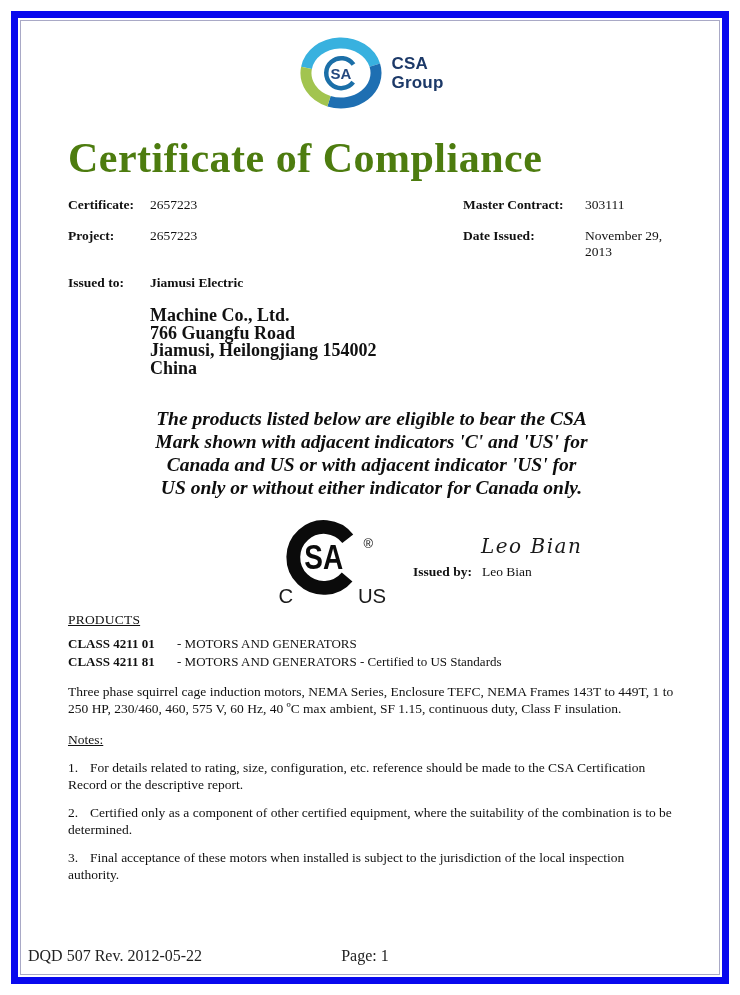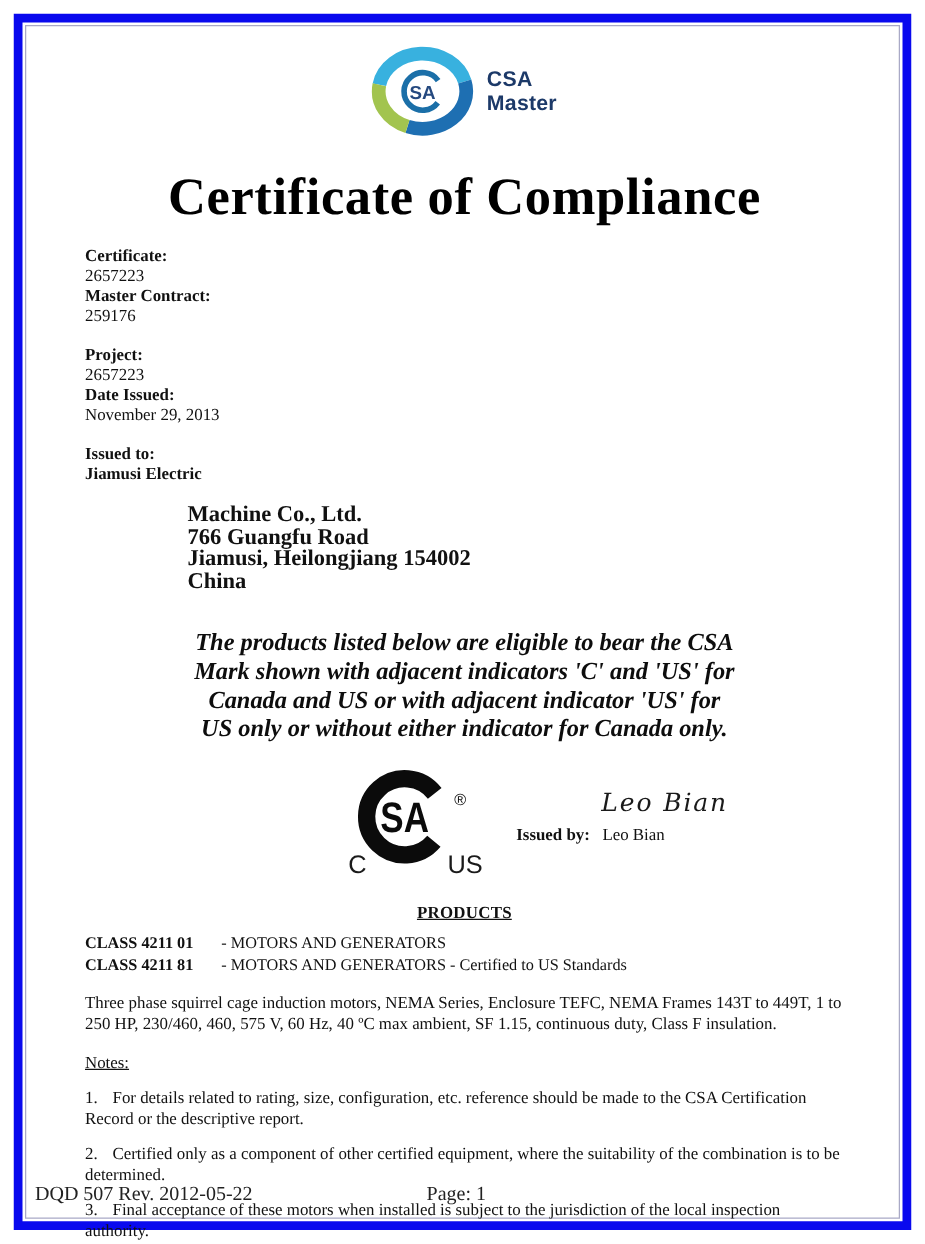--- a/index.html
+++ b/index.html
@@ -14,28 +14,28 @@
   .outer-border { position:absolute; inset:11px; border:7px solid #0909ee; pointer-events:none; }
   .inner-border { position:absolute; inset:20px; border:1px solid #a9a9c6; pointer-events:none; }
 
   .content { position:absolute; left:68px; right:65px; top:21px; }
 
   
   .brand-row { margin-top:16px; display:flex; justify-content:center; align-items:center; gap:10px; height:72px; }
   .brand-text { font-family:"Liberation Sans", sans-serif; font-weight:bold; font-size:17px; line-height:1.12; color:#1c3968; letter-spacing:.2px; }
 
   .doc-title {
-    margin-top:26px; text-align:center;
+    margin-top:26px; text-align:left;
     font-size:42px; font-weight:bold; line-height:46px;
-    color:#000000; letter-spacing:.5px;
+    color:#4d7c0f; letter-spacing:.5px;
   }
 
   
   .meta { margin-top:16px; font-size:13.5px; }
-  .meta-row { display:flex; margin-bottom:15px;flex-direction:column; }
+  .meta-row { display:flex; margin-bottom:15px; }
   .m-label1 { width:82px; font-weight:bold; }
   .m-value1 { width:313px; }
   .m-label2 { width:122px; font-weight:bold; }
   .m-value2 { flex:1; }
   .issued-to-row { margin-bottom:16px; }
   .issued-name { font-weight:bold; }
   .address { margin-top:6px; margin-left:82px; font-weight:bold; font-size:18px; line-height:17.5px; }
 
   .statement {
     margin-top:30px; text-align:center;
@@ -50,21 +50,21 @@
   .sign-block { margin-left:20px; padding-top:22px; }
   .signature {
     font-family:"DejaVu Serif", serif; font-style:italic;
     font-size:20px; letter-spacing:1.5px; color:#1a1a1a;
     margin-left:68px; margin-bottom:6px;
   }
   .issued-by { font-size:13.5px; }
   .issued-by .lbl { font-weight:bold; margin-right:10px; }
 
   
-  .products-heading { margin-top:14px; font-size:13.5px; font-weight:bold; text-decoration:underline; letter-spacing:.2px;text-align:center; }
+  .products-heading { font-size:13.5px; font-weight:normal; text-decoration:underline; letter-spacing:.2px; }
   .class-table { margin-top:7px; font-size:13px; line-height:17.5px; }
   .class-row { display:flex; }
   .class-code { width:109px; font-weight:bold; }
   .class-desc { flex:1; }
   .prod-desc { margin-top:13px; font-size:13.5px; line-height:17px; }
 
   .notes-heading { margin-top:15px; font-size:13.5px; text-decoration:underline; }
   .note { margin-top:11px; font-size:13.5px; line-height:17px; }
   .note-num { display:inline-block; min-width:22px; }
 
@@ -85,32 +85,32 @@
     <svg class="globe" width="82" height="72" viewBox="0 0 82 72" aria-hidden="true">
       <path d="M 6.5 30.8 A 35 30 0 0 1 74.8 28.2" fill="none" stroke="#38b1df" stroke-width="11"></path>
       <path d="M 74.8 28.2 A 35 30 0 0 1 29 64.2" fill="none" stroke="#1e6fb2" stroke-width="11"></path>
       <path d="M 29 64.2 A 35 30 0 0 1 6.5 30.8" fill="none" stroke="#a2c44f" stroke-width="11"></path>
       <circle cx="41" cy="36" r="21" fill="#ffffff"></circle>
       <path d="M 53.5 27.5 A 15 15 0 1 0 53.2 45.2" fill="none" stroke="#1b6fa8" stroke-width="4.5"></path>
       <text x="41" y="42" text-anchor="middle" font-family="Liberation Sans, sans-serif" font-weight="bold" font-size="15" fill="#25497f">SA</text>
     </svg>
     <div class="brand-text">
       <div>CSA</div>
-      <div>Master</div>
+      <div>Group</div>
     </div>
   </div>
 
   <div class="doc-title">Certificate of Compliance</div>
 
   <div class="meta">
     <div class="meta-row">
       <span class="m-label1">Certificate:</span>
       <span class="m-value1">2657223</span>
       <span class="m-label2">Master Contract:</span>
-      <span class="m-value2">259176</span>
+      <span class="m-value2">303111</span>
     </div>
     <div class="meta-row">
       <span class="m-label1">Project:</span>
       <span class="m-value1">2657223</span>
       <span class="m-label2">Date Issued:</span>
       <span class="m-value2">November 29, 2013</span>
     </div>
     <div class="meta-row issued-to-row">
       <span class="m-label1">Issued to:</span>
       <span class="m-value1 issued-name">Jiamusi Electric</span>

